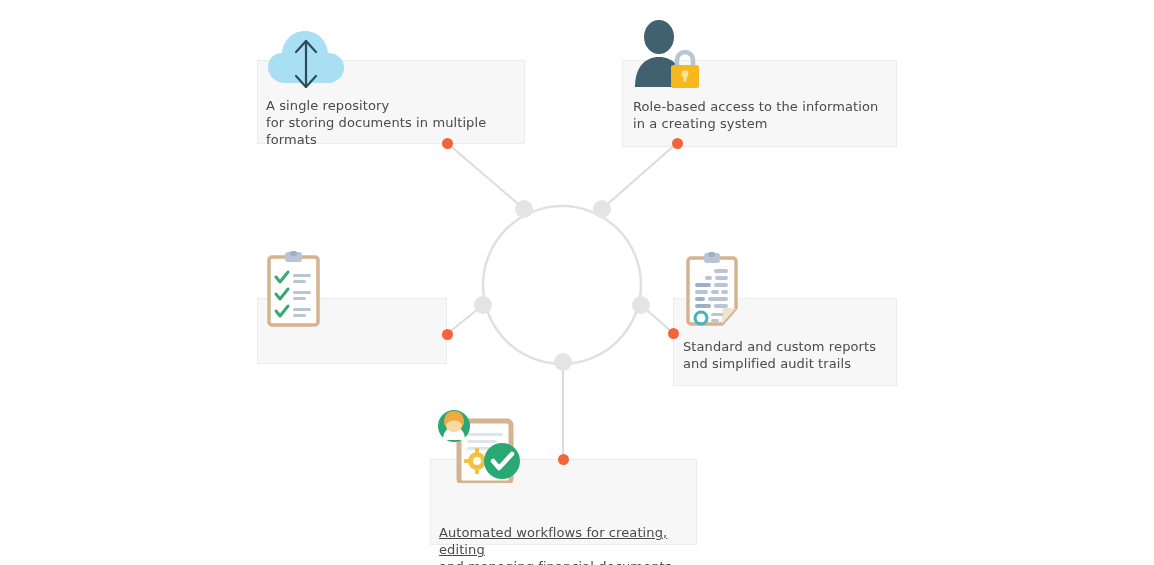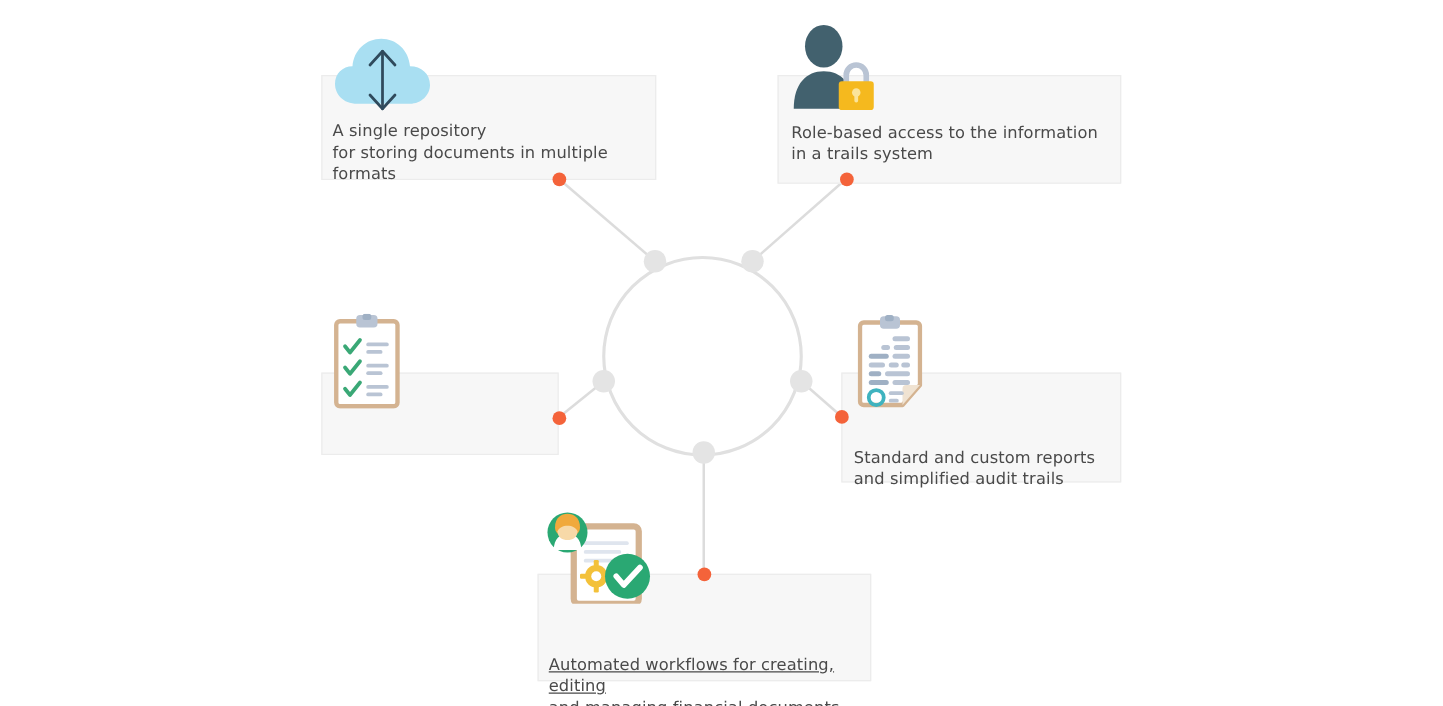--- a/index.html
+++ b/index.html
@@ -126,21 +126,21 @@
       <path d="M46 47 v-6 a8 8 0 0 1 16 0 v6" fill="none" stroke="#b9c4d4" stroke-width="4.5"></path>
 
       <rect x="40" y="46" width="28" height="23" rx="2.5" fill="#f5b91e"></rect>
 
       <circle cx="54" cy="55" r="3.4" fill="#fbe49a"></circle>
       <rect x="52.5" y="56" width="3" height="7" rx="1.4" fill="#fbe49a"></rect>
     </svg>
   </div>
 
   <div class="card-text" style="left:633px; top:98px; width:265px;">Role-based access to the information
-in a trails system</div>
+in a creating system</div>
 
   <div class="dot" style="left:671.5px; top:137.5px;"></div>
 
   <div class="card" style="left:257px; top:298px; width:190px; height:66px;"></div>
 
   <div class="icon-wrap" style="left:267px; top:251px; width:53px; height:76px;">
     <svg viewBox="0 0 53 76" width="53" height="76">
 
       <rect x="2" y="6" width="49" height="68" rx="3" fill="#ffffff" stroke="#d4b391" stroke-width="3.5"></rect>
 
@@ -193,21 +193,21 @@
       </g>
 
       <circle cx="15" cy="66" r="6" fill="none" stroke="#3fb3bf" stroke-width="3"></circle>
       <g fill="#b9c4d4">
         <rect x="25" y="61" width="12" height="3" rx="1.5"></rect>
         <rect x="25" y="67" width="8" height="3" rx="1.5"></rect>
       </g>
     </svg>
   </div>
 
-  <div class="card-text" style="left:683px; top:358px; width:215px;">Standard and custom reports
+  <div class="card-text" style="left:683px; top:338px; width:215px;">Standard and custom reports
 and simplified audit trails</div>
 
   <div class="dot" style="left:667.5px; top:327.5px;"></div>
 
   <div class="card" style="left:430px; top:459px; width:267px; height:86px;"></div>
 
   <div class="icon-wrap" style="left:437px; top:409px; width:92px; height:74px;">
     <svg viewBox="0 0 92 74" width="92" height="74">
 
       <rect x="22" y="12" width="52" height="62" rx="4" fill="#ffffff" stroke="#d4b391" stroke-width="5"></rect>

